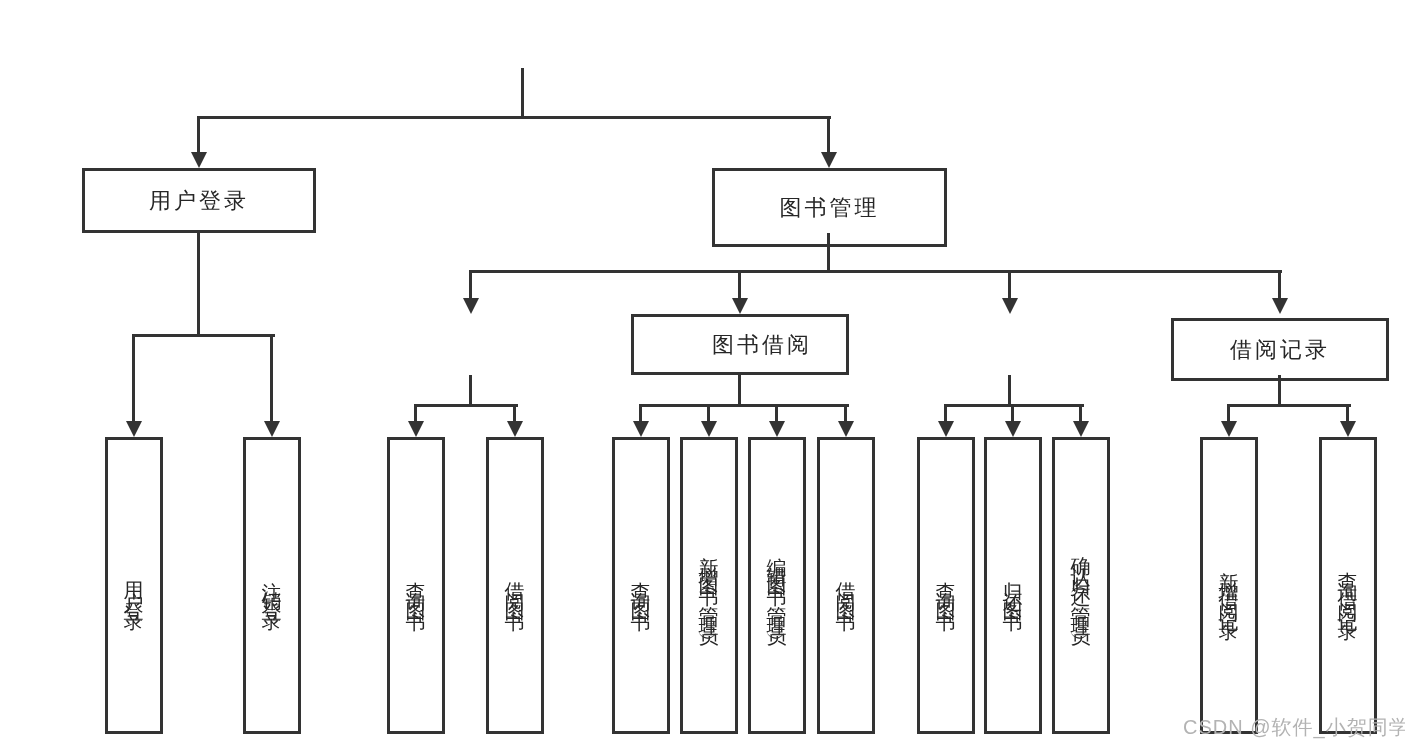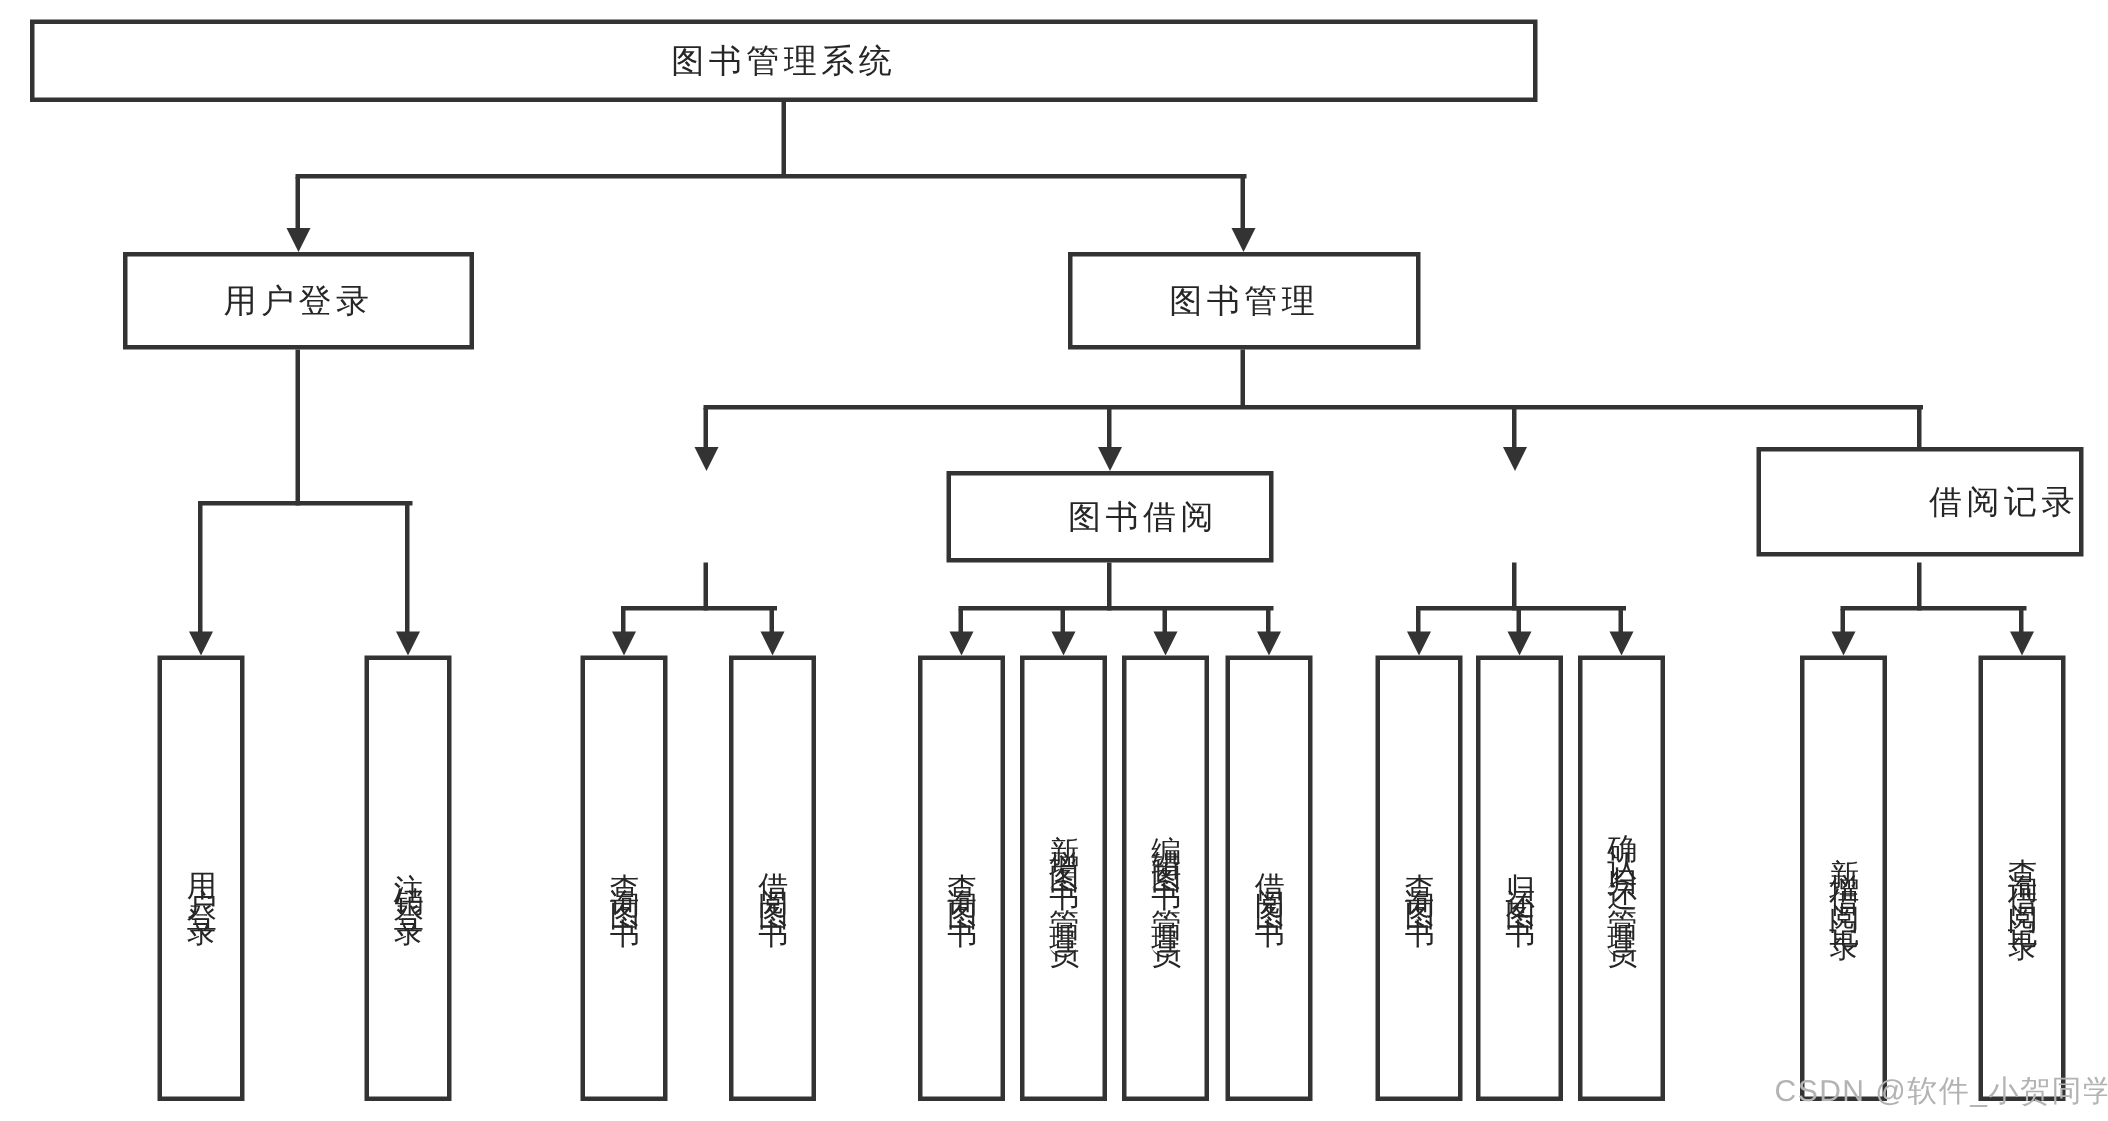--- a/index.html
+++ b/index.html
@@ -59,37 +59,34 @@
     color: #b3b3b3;
     white-space: nowrap;
     z-index: 5;
   }
 </style>
 </head>
 <body>
 
 <div class="canvas">
 
-  <div class="box" style="left:20px; top:13px; width:1005px; height:55px;">
-    <span>图书管理系统</span>
-  </div>
 
   <div>
     <div class="vline" style="left:521px; top:68px; width:3px; height:50px;"></div>
     <div class="hline" style="left:197px; top:116px; width:634px; height:3px;"></div>
     <div class="vline" style="left:197px; top:118px; width:3px; height:38px;"></div>
     <div class="arrow" style="left:191px; top:152px;"></div>
     <div class="vline" style="left:827px; top:118px; width:3px; height:38px;"></div>
     <div class="arrow" style="left:821px; top:152px;"></div>
   </div>
 
   <div class="box" style="left:82px; top:168px; width:234px; height:65px;">
     <span>用户登录</span>
   </div>
-  <div class="box" style="left:712px; top:168px; width:235px; height:65px;">
+  <div class="box" style="left:712px; top:168px; width:235px; height:79px;">
     <span>图书管理</span>
   </div>
 
   <div>
     <div class="vline" style="left:197px; top:233px; width:3px; height:104px;"></div>
     <div class="hline" style="left:132px; top:334px; width:143px; height:3px;"></div>
     <div class="vline" style="left:132px; top:336px; width:3px; height:87px;"></div>
     <div class="arrow" style="left:126px; top:421px;"></div>
     <div class="vline" style="left:270px; top:336px; width:3px; height:87px;"></div>
     <div class="arrow" style="left:264px; top:421px;"></div>
@@ -104,21 +101,21 @@
     <div class="arrow" style="left:732px; top:298px;"></div>
     <div class="vline" style="left:1008px; top:272px; width:3px; height:30px;"></div>
     <div class="arrow" style="left:1002px; top:298px;"></div>
     <div class="vline" style="left:1278px; top:272px; width:3px; height:30px;"></div>
     <div class="arrow" style="left:1272px; top:298px;"></div>
   </div>
 
   <div class="box" style="left:631px; top:314px; width:218px; height:61px;padding-left:44px;">
     <span>图书借阅</span>
   </div>
-  <div class="box" style="left:1171px; top:298px; width:218px; height:73px;justify-content:flex-end;">
+  <div class="box" style="left:1171px; top:318px; width:218px; height:63px;">
     <span>借阅记录</span>
   </div>
 
   <div>
     <div class="vline" style="left:469px; top:375px; width:3px; height:32px;"></div>
     <div class="hline" style="left:414px; top:404px; width:104px; height:3px;"></div>
     <div class="vline" style="left:414px; top:406px; width:3px; height:17px;"></div>
     <div class="arrow" style="left:408px; top:421px;"></div>
     <div class="vline" style="left:513px; top:406px; width:3px; height:17px;"></div>
     <div class="arrow" style="left:507px; top:421px;"></div>

